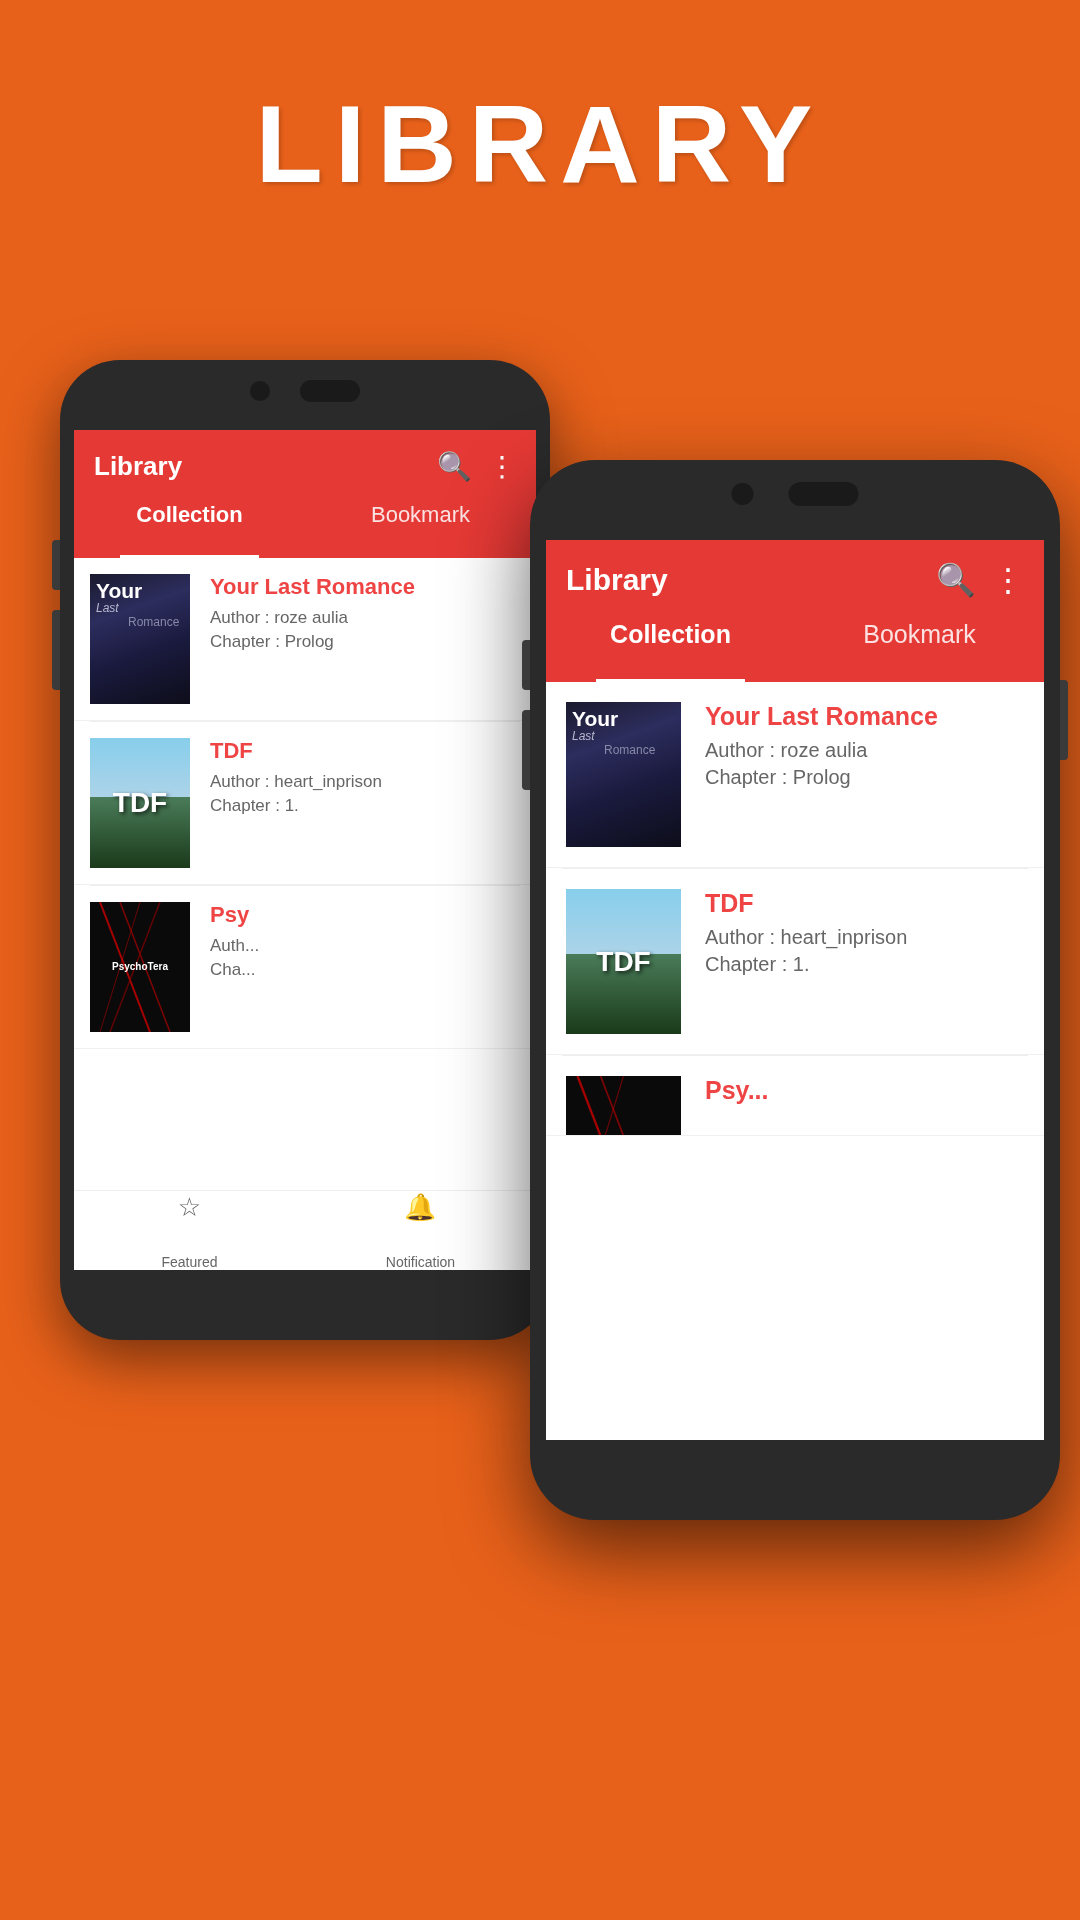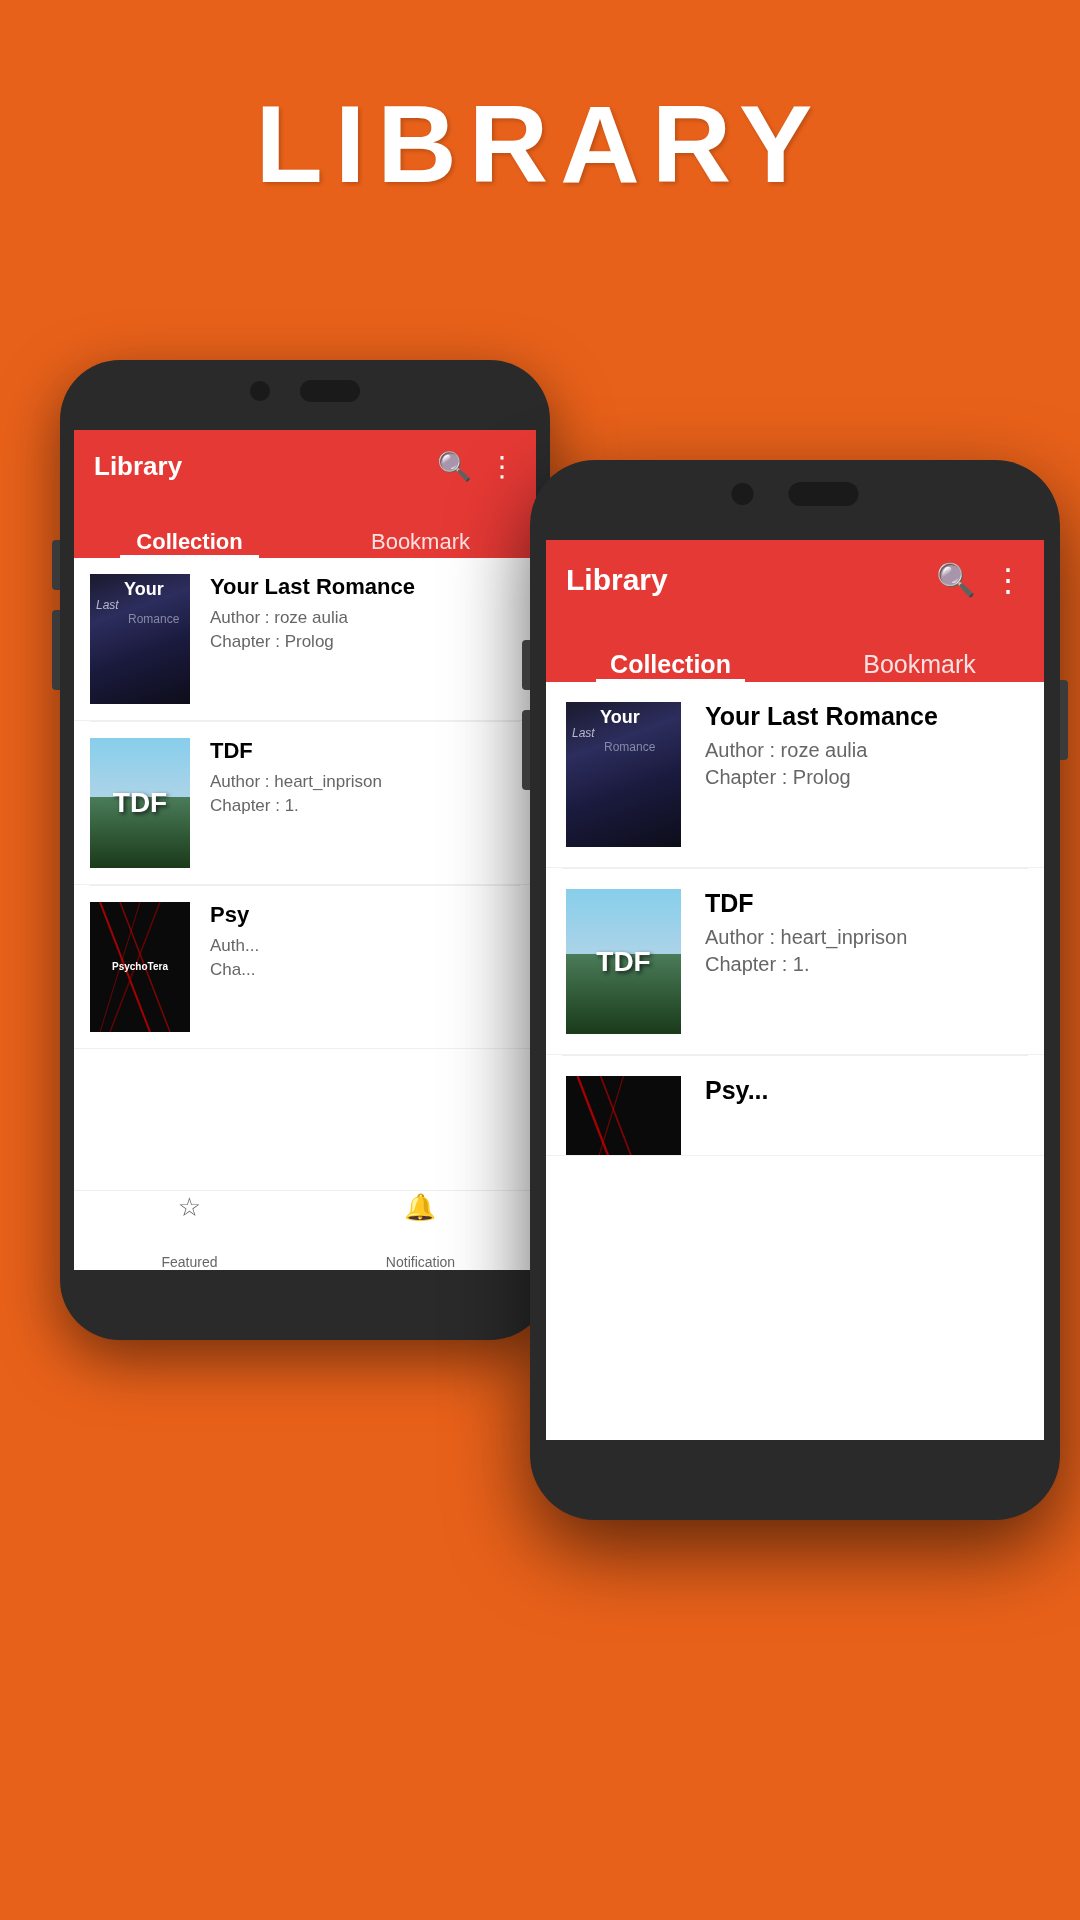--- a/index.html
+++ b/index.html
@@ -119,21 +119,21 @@
     .tabs-bar {
       background: #E53935;
       display: flex;
       height: 56px;
       border-bottom: 3px solid #E53935;
     }
 
     .tab-item {
       flex: 1;
       display: flex;
-      align-items: flex-end;
+      align-items: flex-start;
       justify-content: center;
       color: rgba(255,255,255,0.85);
       font-size: 22px;
       cursor: pointer;
       position: relative;
     }
 
     .tab-item.active {
       color: white;
       font-weight: bold;
@@ -172,21 +172,21 @@
       position: relative;
     }
 
     .book-info {
       flex: 1;
     }
 
     .book-title {
       font-size: 22px;
       font-weight: bold;
-      color: #000000;
+      color: #ef4444;
       margin-bottom: 8px;
     }
 
     .book-meta {
       font-size: 17px;
       color: #666;
       margin-bottom: 4px;
     }
 
     
@@ -345,24 +345,23 @@
       height: 100%;
       background: linear-gradient(160deg, #1a1a2e 0%, #2d2d5e 30%, #1a1a3e 60%, #0d0d1a 100%);
       position: relative;
       display: flex;
       flex-direction: column;
       padding: 6px;
     }
 
     .your-last-romance-cover .yl-your {
       color: white;
-      font-size: 18px;
+      font-size: 21px;
       font-weight: 900;
       line-height: 1;
-      margin-left: 28px;
     }
 
     .your-last-romance-cover .yl-last {
       color: #b8b8d0;
       font-size: 12px;
       font-style: italic;
     }
 
     .your-last-romance-cover .yl-romance {
       color: #8888a8;
@@ -601,21 +600,21 @@
           </div>
           <div class="book-info">
             <div class="book-title">TDF</div>
             <div class="book-meta">Author : heart_inprison</div>
             <div class="book-meta">Chapter : 1.</div>
           </div>
         </div>
 
         <div class="divider"></div>
 
-        <div class="book-item" style="height:100px; overflow:hidden;">
+        <div class="book-item" style="height:80px; overflow:hidden;">
           <div class="book-cover">
             <div class="psycho-cover">
               <svg class="psycho-lines" viewBox="0 0 100 130" preserveAspectRatio="none">
                 <line x1="10" y1="0" x2="60" y2="130" stroke="#cc0000" stroke-width="2" opacity="0.8"></line>
                 <line x1="30" y1="0" x2="80" y2="130" stroke="#cc0000" stroke-width="1.5" opacity="0.6"></line>
                 <line x1="50" y1="0" x2="10" y2="130" stroke="#cc0000" stroke-width="1" opacity="0.5"></line>
               </svg>
 
             </div>
           </div>

